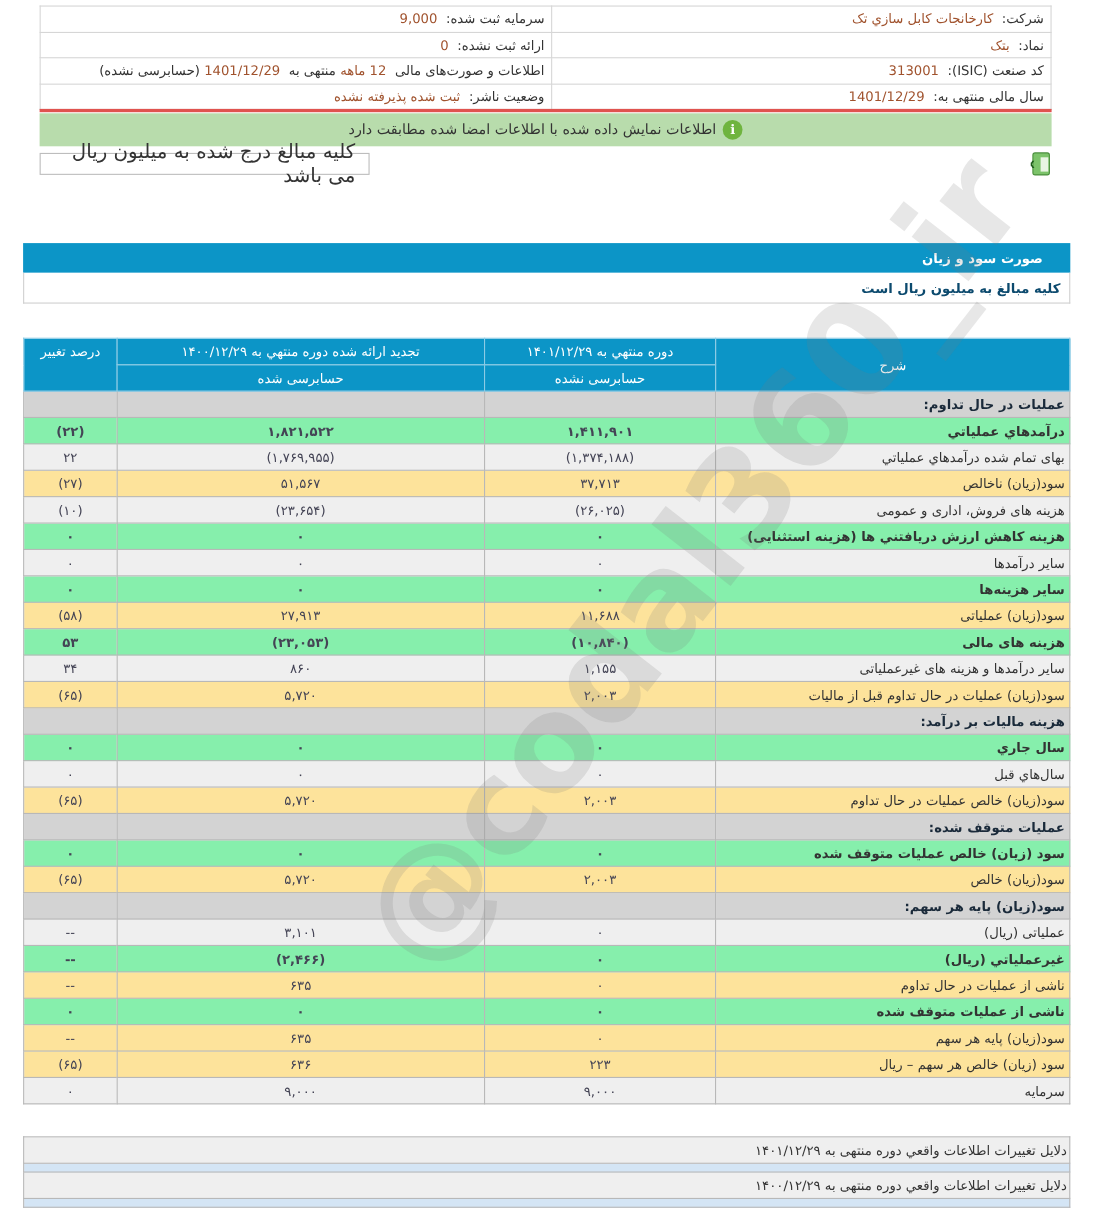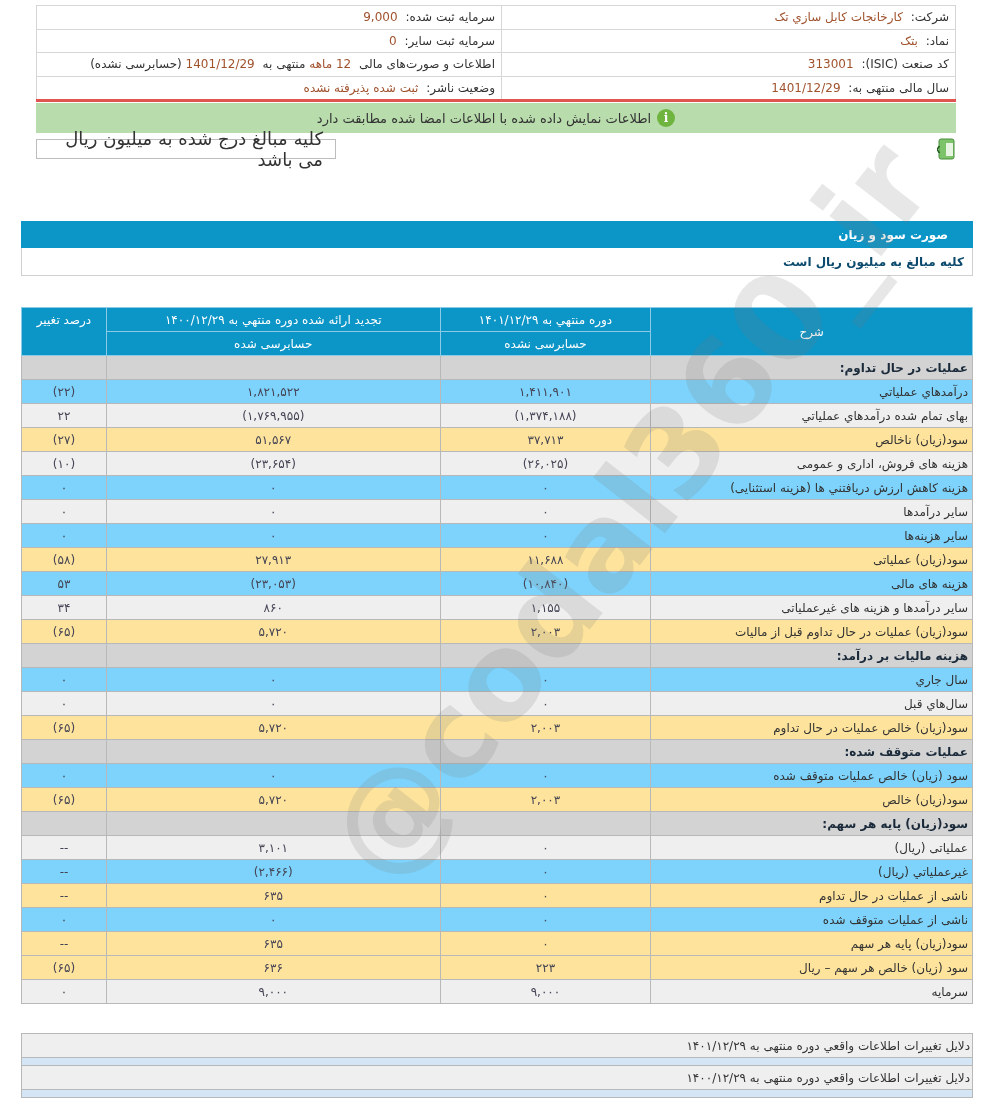--- a/index.html
+++ b/index.html
@@ -26,21 +26,21 @@
   
   .data-table { position: absolute; left: 21px; top: 307px; width: 952px; border-collapse: collapse; }
   .data-table th { background: #0c95c7; color: #fff; font-weight: normal; font-size: 12px; border: 1px solid #8ccbe5; height: 24px; text-align: center; }
   .data-table td { height: 24px; border: 1px solid #b8b8b8; font-size: 12px; text-align: center; color: #445; }
   .data-table td.desc { text-align: right; padding-right: 4px; color: #333; width: 322px; }
   .data-table td.c1 { width: 211px; }
   .data-table td.c2 { width: 334px; }
   .data-table td.c3 { width: 85px; }
   tr.r-gray td { background: #d3d3d3; }
   tr.r-gray td.desc { font-weight: bold; color: #1a2a3a; }
-  tr.r-blue td { background: #7dd3fc; }
+  tr.r-blue td { background: #86efac; font-weight: bold; }
   tr.r-white td { background: #efefef; }
   tr.r-yellow td { background: #fde39b; }
   .neg { color: #c2185b; }
   .negpct { color: #c0392b; }
   .numc { color: #3a6a8a; }
 
   .watermark { position: absolute; left: 270px; top: 560px; transform: rotate(-52deg); font-size: 120px; font-weight: bold; color: rgba(120,120,120,0.18); font-family: "DejaVu Sans", sans-serif; direction: ltr; pointer-events: none; white-space: nowrap; transform-origin: left top; top: 820px; left: 300px; }
 
   
   .footer-table { position: absolute; left: 21px; top: 1033px; width: 952px; border-collapse: collapse; }
@@ -62,21 +62,21 @@
       <span>سرمایه ثبت شده:</span>
       <span class="info-val">9,000</span>
     </td>
   </tr>
   <tr>
     <td class="col-right">
       <span>نماد:</span>
       <span class="info-val">بتک</span>
     </td>
     <td>
-      <span>سرمایه ثبت ساير:</span>
+      <span>ارائه ثبت نشده:</span>
       <span class="info-val">0</span>
     </td>
   </tr>
   <tr>
     <td class="col-right">
       <span>کد صنعت (ISIC):</span>
       <span class="info-val">313001</span>
     </td>
     <td>
       <span>اطلاعات و صورت‌های مالی</span>

